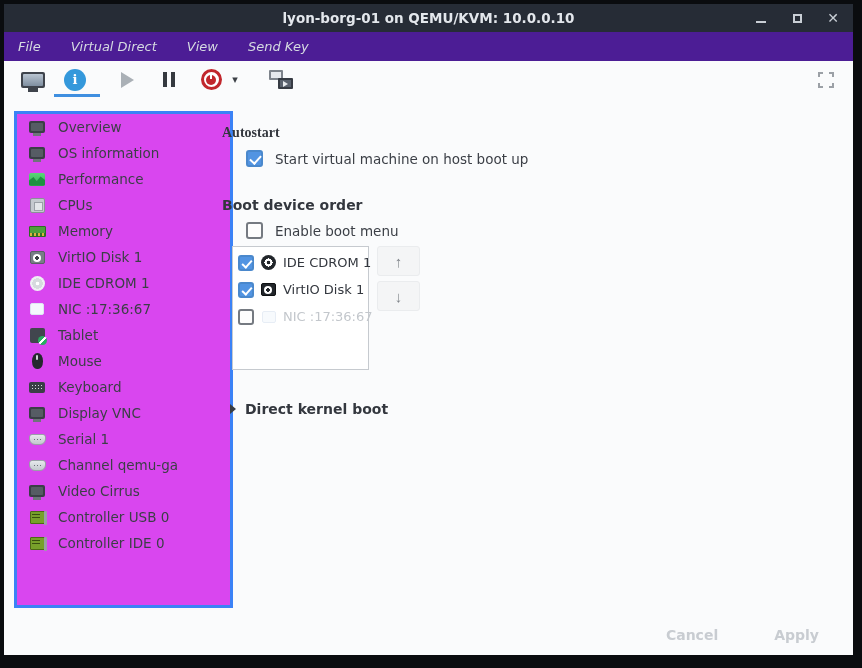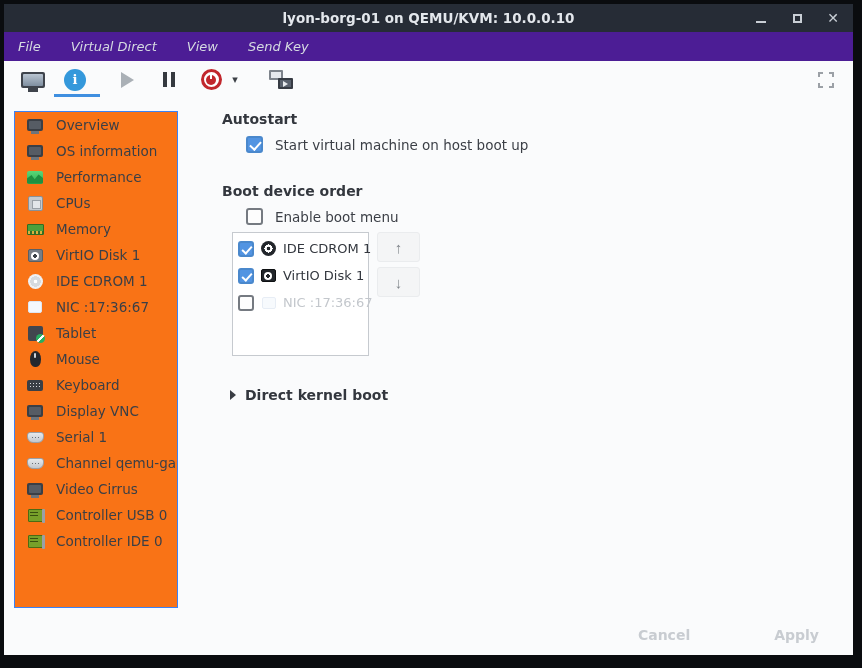--- a/index.html
+++ b/index.html
@@ -41,31 +41,31 @@
   .ic-multimon { width:24px; height:20px; position:relative; }
   .ic-multimon .back { position:absolute; left:0; top:0; width:14px; height:10px; background:#e6e9ed; border:2px solid #7d838b; border-radius:1px; }
   .ic-multimon .front { position:absolute; right:0; bottom:1px; width:15px; height:11px; background:#5a626e; border:2px solid #363b43; border-radius:1px; }
   .ic-multimon .front::after { content:""; position:absolute; left:3px; top:1.5px; width:0; height:0; border-left:5px solid #e8ebee; border-top:3px solid transparent; border-bottom:3px solid transparent; }
   .fullscreen-btn { position:absolute; right:18px; top:10px; width:18px; height:18px; }
 
   
   .content { flex:1; position:relative; }
 
   
-  .sidebar-list { position:absolute; left:10px; top:13px; width:164px; height:497px; background:#f97316; border:1px solid #3b82f6; overflow:hidden; }
+  .sidebar-list { position:absolute; left:10px; top:13px; width:219px; height:497px; background:#d946ef; border:3px solid #3b82f6; overflow:hidden; }
   .side-row { height:26px; display:flex; align-items:center; padding-left:8px; cursor:default; }
   .side-row .icon-cell { width:24px; display:flex; justify-content:center; flex:none; }
   .side-row .lbl { margin-left:9px; font-size:13.5px; color:#3b3f46; white-space:nowrap; }
   .side-row.selected { background:#5294e2; }
   .side-row.selected .lbl { color:#ffffff; }
 
   
   .main { position:absolute; left:218px; top:0; right:0; bottom:40px; }
   .h-bold { font-size:14px; font-weight:bold; color:#33373e; }
-  .autostart-h { margin-top:13px; }
+  .autostart-h { margin-top:27px;font-family:Liberation Serif, serif; }
   .cbx-row { display:flex; align-items:center; gap:12px; margin-left:24px; margin-top:9px; }
   .cbx-row .lbl { font-size:13.5px; color:#3b3f46; }
   .checkbox { width:17px; height:17px; border-radius:3px; background:#fdfdfd; border:2px solid #757a81; position:relative; flex:none; }
   .checkbox.checked { background:#5294e2; border-color:#4a88cc; }
   .checkbox.checked::after { content:""; position:absolute; left:4px; top:1px; width:5px; height:9px; border-right:2px solid #fff; border-bottom:2px solid #fff; transform:rotate(42deg); }
   .boot-h { margin-top:30px; }
 
   .boot-area { display:flex; margin-left:10px; margin-top:7px; gap:8px; }
   .bootlist { width:137px; height:124px; background:#fff; border:1px solid #c6cacf; padding-top:2px; }
   .boot-row { height:27px; display:flex; align-items:center; padding-left:5px; gap:6px; }
@@ -74,21 +74,21 @@
   .boot-row .icon-cell { width:17px; display:flex; justify-content:center; flex:none; }
   .boot-row .lbl { font-size:13px; color:#33373e; white-space:nowrap; }
   .boot-row.disabled .lbl { color:#c3c7cc; }
   .arrow-col { display:flex; flex-direction:column; gap:5px; }
   .arrow-btn { width:43px; height:30px; background:#f4f5f6; border:1px solid #eaecee; border-radius:3px; color:#83878d; font-size:15px; display:flex; align-items:center; justify-content:center; }
 
   .expander { display:flex; align-items:center; gap:9px; margin-left:8px; margin-top:31px; cursor:default; }
   .tri { width:0; height:0; border-left:6px solid #393d44; border-top:5px solid transparent; border-bottom:5px solid transparent; }
 
   
-  .footer { position:absolute; right:0; bottom:0; height:40px; left:0; display:flex; align-items:center; justify-content:flex-end; gap:84px; padding-right:34px; }
+  .footer { position:absolute; right:0; bottom:0; height:40px; left:0; display:flex; align-items:center; justify-content:flex-end; gap:56px; padding-right:34px; }
   .foot-btn { background:none; border:none; font-family:inherit; font-size:14px; font-weight:bold; color:#c8ccd1; }
 
   
   .icon { position:relative; display:inline-block; }
   .icon-monitor-dark { width:16px; height:12px; background:#3a3f46; border-radius:2px; }
   .icon-monitor-dark::before { content:""; position:absolute; inset:2px; background:#565c64; border-radius:1px; }
   .icon-monitor-dark::after { content:""; position:absolute; left:4px; bottom:-3px; width:8px; height:3px; background:#6e747b; }
   .icon-perf-green { width:16px; height:13px; border-radius:2px; background:linear-gradient(#5ad778,#2fae52); overflow:hidden; }
   .icon-perf-green::after { content:""; position:absolute; inset:0; background:#1f9041; clip-path:polygon(0 100%,0 62%,28% 35%,48% 68%,72% 30%,100% 58%,100% 100%); }
   .icon-cpu-chip { width:15px; height:15px; background:#c4c9cf; border:1px solid #8a9097; border-radius:2px; }

